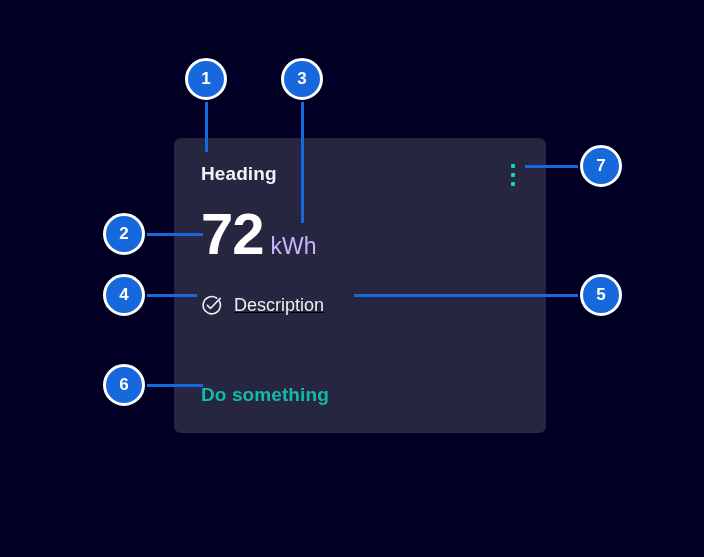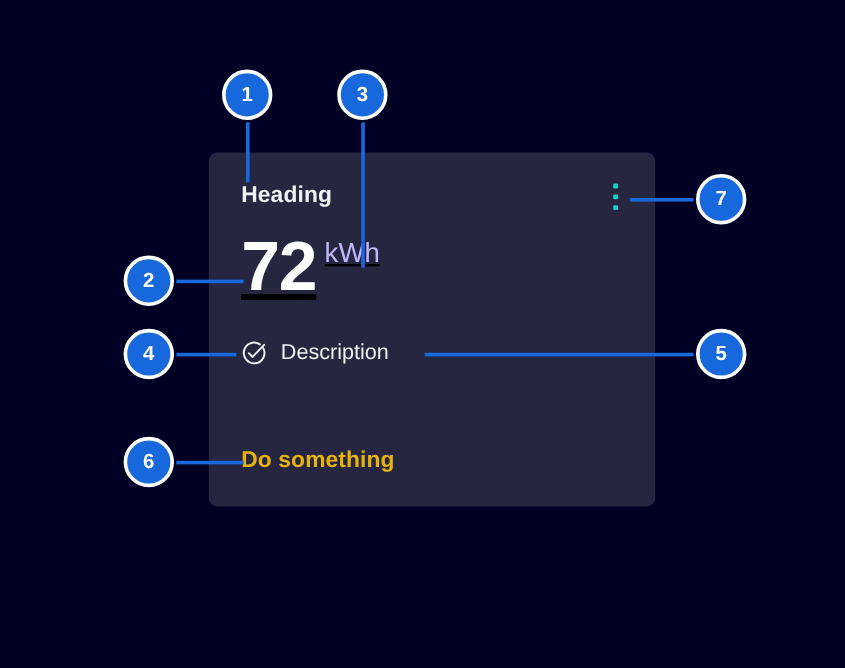--- a/index.html
+++ b/index.html
@@ -19,21 +19,21 @@
     position: absolute;
     inset: 0;
     width: 704px;
     height: 557px;
   }
 
   
   .card {
     position: absolute;
     left: 174px;
-    top: 127px;
+    top: 138px;
     width: 372px;
     height: 295px;
     background: #262640;
     border-radius: 7px;
     box-sizing: border-box;
   }
 
   .card-heading {
     position: absolute;
     left: 27px;
@@ -63,22 +63,21 @@
     height: 4px;
     background: #12d6c4;
     border-radius: 1px;
   }
 
   .metric-row {
     position: absolute;
     left: 27px;
     top: 72px;
     display: flex;
-    align-items: flex-start;
-    text-decoration: underline;
+    align-items: flex-end;
   }
   .metric-value {
     font-size: 58px;
     font-weight: bold;
     color: #ffffff;
     line-height: 0.82;
     letter-spacing: -1px;
   }
   .metric-unit {
     font-size: 23px;
@@ -86,42 +85,43 @@
     color: #c4b5fd;
     margin-left: 7px;
     line-height: 1;
   }
 
   .description-row {
     position: absolute;
     left: 26px;
     top: 156px;
     display: flex;
-    align-items: flex-start;
+    align-items: center;
+    text-decoration: underline;
   }
   .check-icon {
     width: 23px;
     height: 23px;
     display: block;
     flex: 0 0 auto;
   }
   .description-text {
     font-size: 18px;
     color: #eeeef3;
     margin-left: 11px;
     white-space: nowrap;
   }
 
   .action-link {
     position: absolute;
     left: 27px;
     top: 246px;
     font-size: 19px;
     font-weight: bold;
-    color: #eab308;
+    color: #14b8a6;
     white-space: nowrap;
     letter-spacing: .1px;
   }
 
   
   .badge {
     position: absolute;
     width: 42px;
     height: 42px;
     border-radius: 50%;

